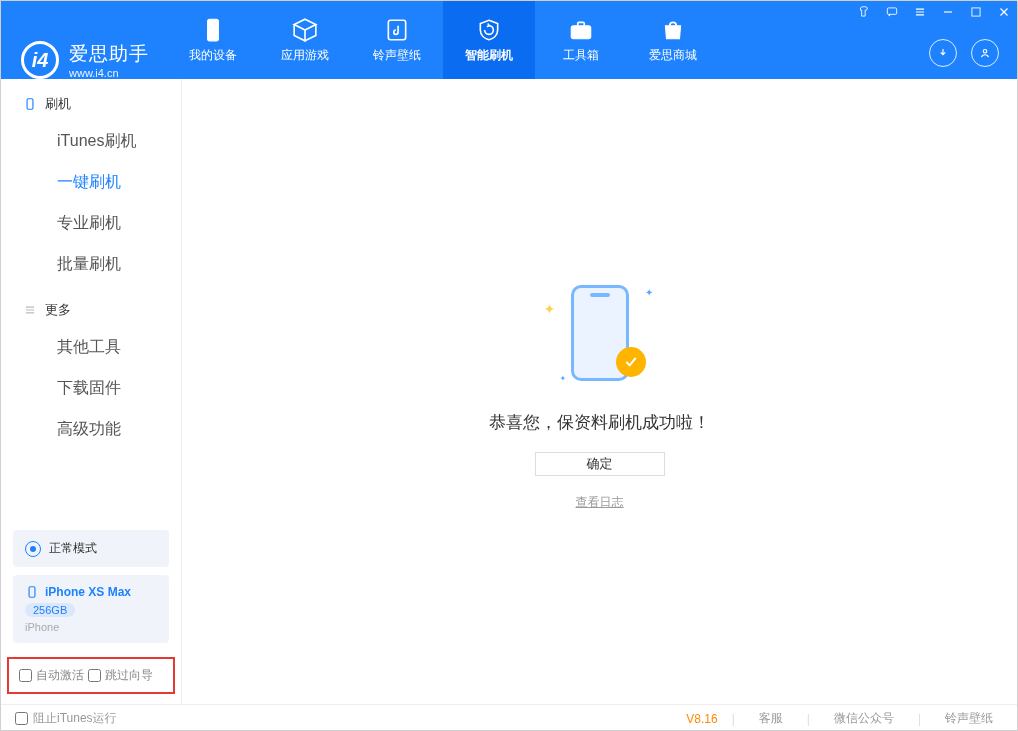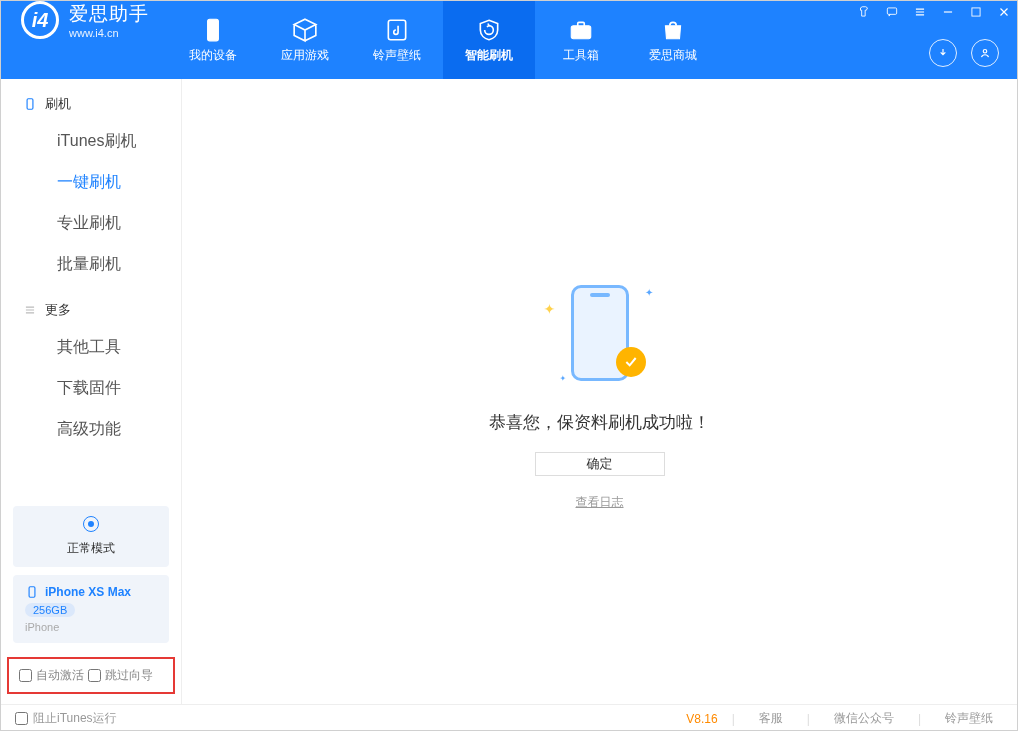--- a/index.html
+++ b/index.html
@@ -1,19 +1,19 @@
 <!DOCTYPE html>
 <html><head>
 <meta charset="utf-8">
 <style>
 * { margin: 0; padding: 0; box-sizing: border-box; font-family: "Microsoft YaHei", Arial, sans-serif; }
 body { background: #fff; width: 1018px; height: 731px; overflow: hidden; border: 1px solid #d0d0d0; }
 
 .header { background: #1e82ff; height: 78px; display: flex; align-items: stretch; color: #fff; position: relative; }
-.logo-block { display: flex; align-items: flex-start; padding: 0 18px 0 20px; }
+.logo-block { display: flex; align-items: flex-end; padding: 0 18px 0 20px; }
 .logo-circle { width: 38px; height: 38px; border: 3px solid #fff; border-radius: 50%; display: flex; align-items: center; justify-content: center; font-weight: bold; font-size: 20px; margin-right: 10px; font-style: italic; }
 .logo-text .cn { font-size: 19px; font-weight: 500; letter-spacing: 1px; }
 .logo-text .en { font-size: 11px; opacity: .9; }
 
 .nav { display: flex; align-items: stretch; }
 .nav-item { width: 92px; display: flex; flex-direction: column; align-items: center; justify-content: center; gap: 4px; cursor: pointer; font-size: 12px; }
 .nav-item.active { background: #0a6cf0; font-weight: bold; }
 .nav-ico { width: 26px; height: 26px; fill: #fff; stroke: #fff; }
 
 .winctrl { position: absolute; right: 6px; top: 4px; display: flex; gap: 14px; align-items: center; }
@@ -22,21 +22,21 @@
 .rightactions { position: absolute; right: 18px; bottom: 12px; display: flex; gap: 14px; }
 .rightactions .ra { width: 28px; height: 28px; border: 1.5px solid rgba(255,255,255,.85); border-radius: 50%; display: flex; align-items: center; justify-content: center; cursor: pointer; }
 .rightactions svg { width: 14px; height: 14px; stroke: #fff; fill: none; }
 
 .body { display: flex; height: calc(731px - 78px - 28px); }
 .sidebar { width: 181px; border-right: 1px solid #eee; display: flex; flex-direction: column; }
 .sb-section { font-size: 13px; color: #333; padding: 16px 0 8px 22px; display: flex; align-items: center; gap: 8px; }
 .sb-item { font-size: 16px; color: #555; padding: 10px 0 10px 56px; cursor: pointer; }
 .sb-item.active { color: #1e82ff; }
 .sb-spacer { flex: 1; }
-.sb-status { margin: 10px 12px 8px; background: #f0f4fa; border-radius: 4px; padding: 10px 12px; font-size: 12px; color: #333; display: flex; align-items: center; gap: 8px; flex-direction: column; }
+.sb-status { margin: 10px 12px 8px; background: #f0f4fa; border-radius: 4px; padding: 10px 12px; font-size: 12px; color: #333; display: flex; align-items: center; gap: 8px; }
 .sb-status .dot { width: 16px; height: 16px; border: 1.5px solid #1e82ff; border-radius: 50%; display: flex; align-items: center; justify-content: center; }
 .sb-status .dot::after { content: ""; width: 6px; height: 6px; background: #1e82ff; border-radius: 50%; }
 .sb-device { margin: 0 12px 10px; background: #f0f4fa; border-radius: 4px; padding: 10px 12px; font-size: 12px; color: #333; }
 .sb-device .dname { color: #1e82ff; font-weight: 600; display: flex; align-items: center; gap: 6px; }
 .sb-device .dcap { display: inline-block; margin-top: 4px; background: #dbe8fb; color: #1e82ff; border-radius: 9px; padding: 1px 8px; font-size: 11px; }
 .sb-device .dtype { color: #aaa; font-size: 11px; margin-top: 4px; }
 .sb-opts { border: 2px solid #e53935; margin: 4px 6px 10px; padding: 8px 10px; display: flex; gap: 4px; align-items: center; font-size: 12px; color: #888; }
 .sb-opts label { display: flex; align-items: center; gap: 4px; cursor: pointer; }
 .sb-opts input { width: 13px; height: 13px; }
 

